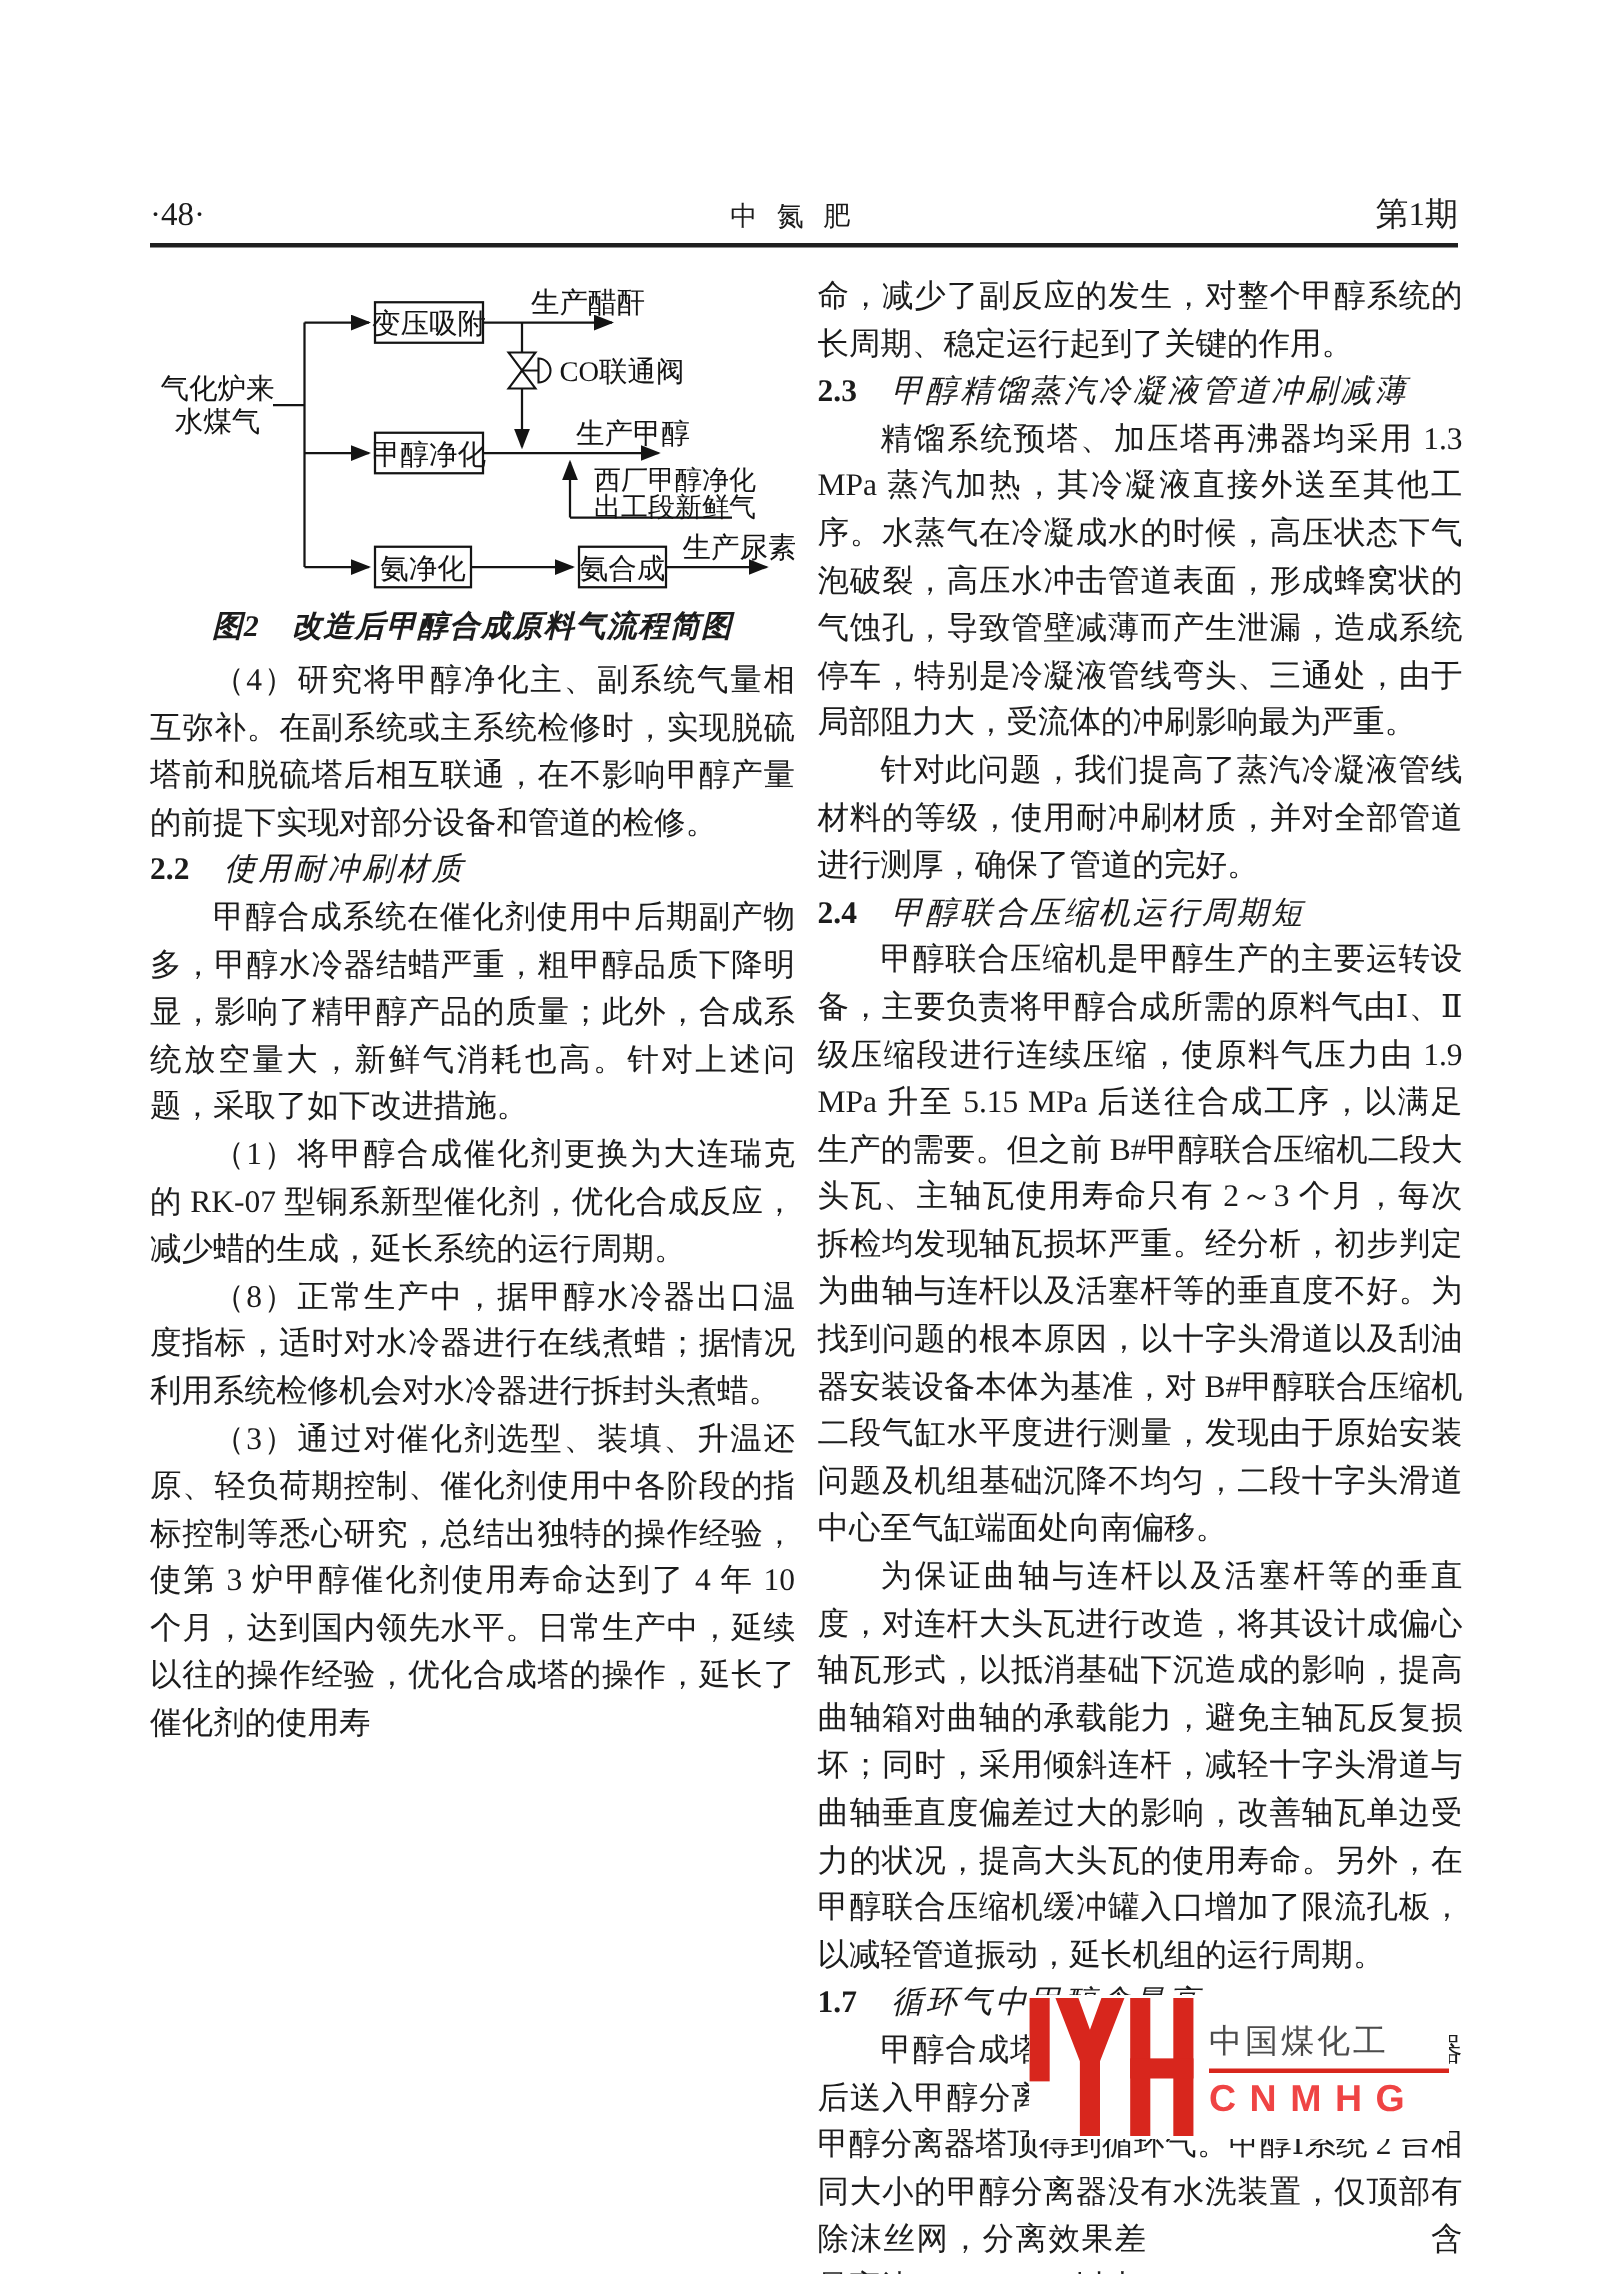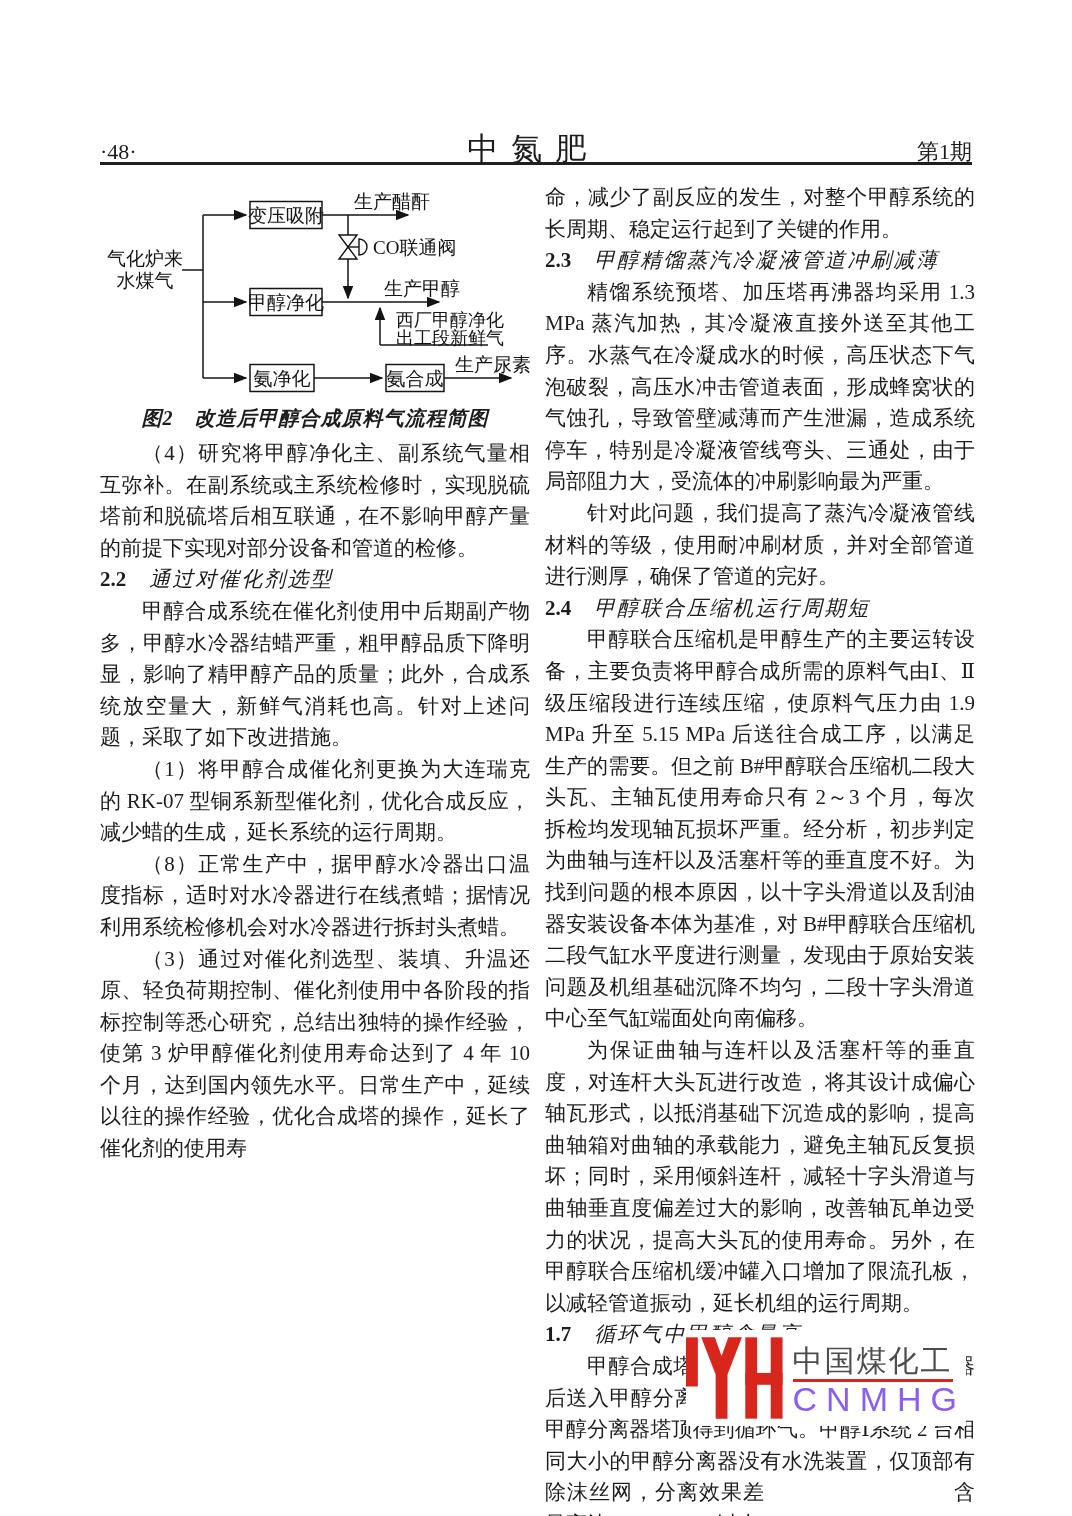--- a/index.html
+++ b/index.html
@@ -1,21 +1,21 @@
 <!DOCTYPE html>
 <html><head>
 <meta charset="utf-8">
 <style>
   html,body{margin:0;padding:0;background:#ddd;}
   .page{position:relative;width:1072px;height:1516px;background:#ffffff;margin:0 auto;
         font-family:"Liberation Serif","DejaVu Serif",serif;color:#1c1c1c;overflow:hidden;}
   
   .hdr{position:absolute;left:100px;top:128px;width:872px;display:flex;
        justify-content:space-between;align-items:baseline;font-size:22px;gap:28px;}
-  .hdr .journal{letter-spacing:13px;font-size:31px;text-indent:13px;}
+  .hdr .journal{letter-spacing:13px;font-size:18px;text-indent:13px;}
   .hdr-rule{position:absolute;left:100px;top:162px;width:872px;height:3px;background:#1f1f1f;}
   
   .col{position:absolute;top:182px;width:430px;font-size:21px;line-height:31.6px;
        text-align:justify;}
   .col-left{left:100px;}
   .col-right{left:545px;}
   p.para{margin:0;text-indent:2em;}
   p.para.no-indent{text-indent:0;}
   p.sec{margin:0;text-indent:0;}
   .sec-num{font-weight:bold;}
@@ -25,25 +25,25 @@
   .fig svg{display:block;}
   .fig text{font-family:"Liberation Serif","DejaVu Serif",serif;fill:#141414;}
   .fig-caption{text-align:center;font-style:italic;font-weight:600;font-size:20px;
                line-height:27px;margin:2px 0 6px 0;letter-spacing:1px;}
   
   .wm-gap{display:inline-block;width:188px;}
   
   .watermark{position:absolute;left:686px;top:1330px;width:280px;height:96px;background:#ffffff;
              display:flex;align-items:center;z-index:5;}
   .wm-text{margin-left:10px;}
-  .wm-cn{font-size:30px;color:#4c4c4c;font-family:"Liberation Sans","DejaVu Sans",sans-serif;
+  .wm-cn{font-size:22px;color:#4c4c4c;font-family:"Liberation Sans","DejaVu Sans",sans-serif;
          letter-spacing:2px;line-height:33px;white-space:nowrap;}
   .wm-rule{height:3px;background:#d8261d;margin:2px 0 3px 0;width:160px;}
-  .wm-en{font-size:34px;color:#8b5cf6;font-family:"Liberation Sans","DejaVu Sans",sans-serif;
-         letter-spacing:9px;line-height:28px;}
+  .wm-en{font-size:25px;color:#ef4444;font-family:"Liberation Sans","DejaVu Sans",sans-serif;
+         letter-spacing:9px;line-height:28px;font-weight:bold;}
 </style>
 </head>
 <body>
 
 <div class="page">
 
   <div class="hdr">
     <span>·48·</span>
     <span class="journal">中氮肥</span>
     <span>第1期</span>
@@ -107,21 +107,21 @@
           <text x="296" y="141">西厂甲醇净化</text>
           <text x="296" y="159">出工段新鲜气</text>
         </g>
       </svg>
       <div class="fig-caption">图2　改造后甲醇合成原料气流程简图</div>
     </div>
 
     <p class="para">（4）研究将甲醇净化主、副系统气量相互弥补。在副系统或主系统检修时，实现脱硫塔前和脱硫塔后相互联通，在不影响甲醇产量的前提下实现对部分设备和管道的检修。</p>
 
     <p class="sec">
-      <span class="sec-num">2.2</span><span class="sec-title">通过对催化剂选型</span>
+      <span class="sec-num">2.2</span><span class="sec-title">使用耐冲刷材质</span>
     </p>
     <p class="para">甲醇合成系统在催化剂使用中后期副产物多，甲醇水冷器结蜡严重，粗甲醇品质下降明显，影响了精甲醇产品的质量；此外，合成系统放空量大，新鲜气消耗也高。针对上述问题，采取了如下改进措施。</p>
     <p class="para">（1）将甲醇合成催化剂更换为大连瑞克的 RK-07 型铜系新型催化剂，优化合成反应，减少蜡的生成，延长系统的运行周期。</p>
     <p class="para">（8）正常生产中，据甲醇水冷器出口温度指标，适时对水冷器进行在线煮蜡；据情况利用系统检修机会对水冷器进行拆封头煮蜡。</p>
     <p class="para">（3）通过对催化剂选型、装填、升温还原、轻负荷期控制、催化剂使用中各阶段的指标控制等悉心研究，总结出独特的操作经验，使第 3 炉甲醇催化剂使用寿命达到了 4 年 10 个月，达到国内领先水平。日常生产中，延续以往的操作经验，优化合成塔的操作，延长了催化剂的使用寿</p>
   </div>
 
   <div class="col col-right">
     <p class="para no-indent">命，减少了副反应的发生，对整个甲醇系统的长周期、稳定运行起到了关键的作用。</p>
 

